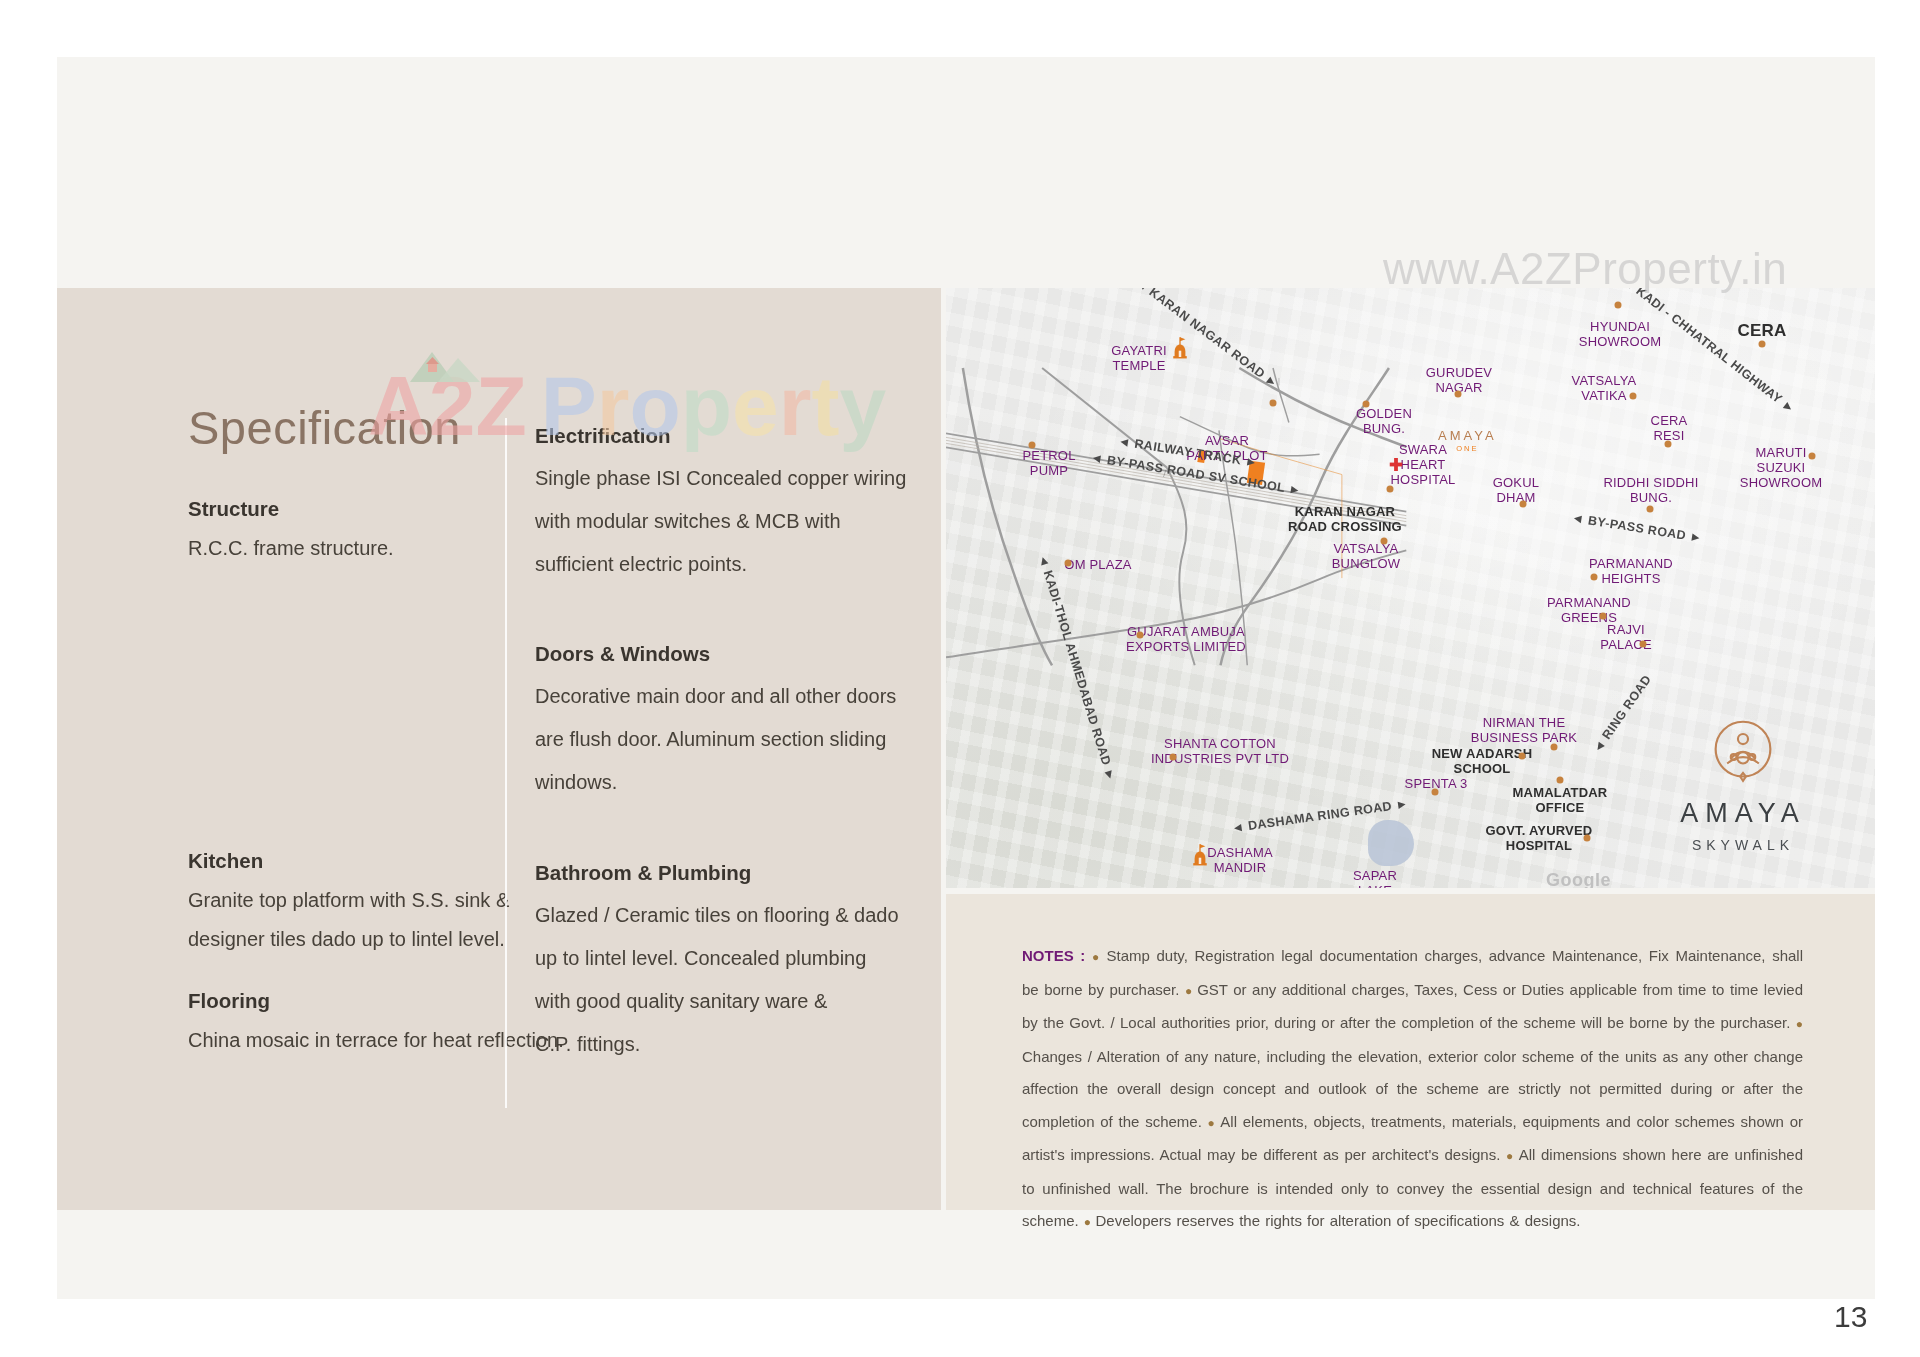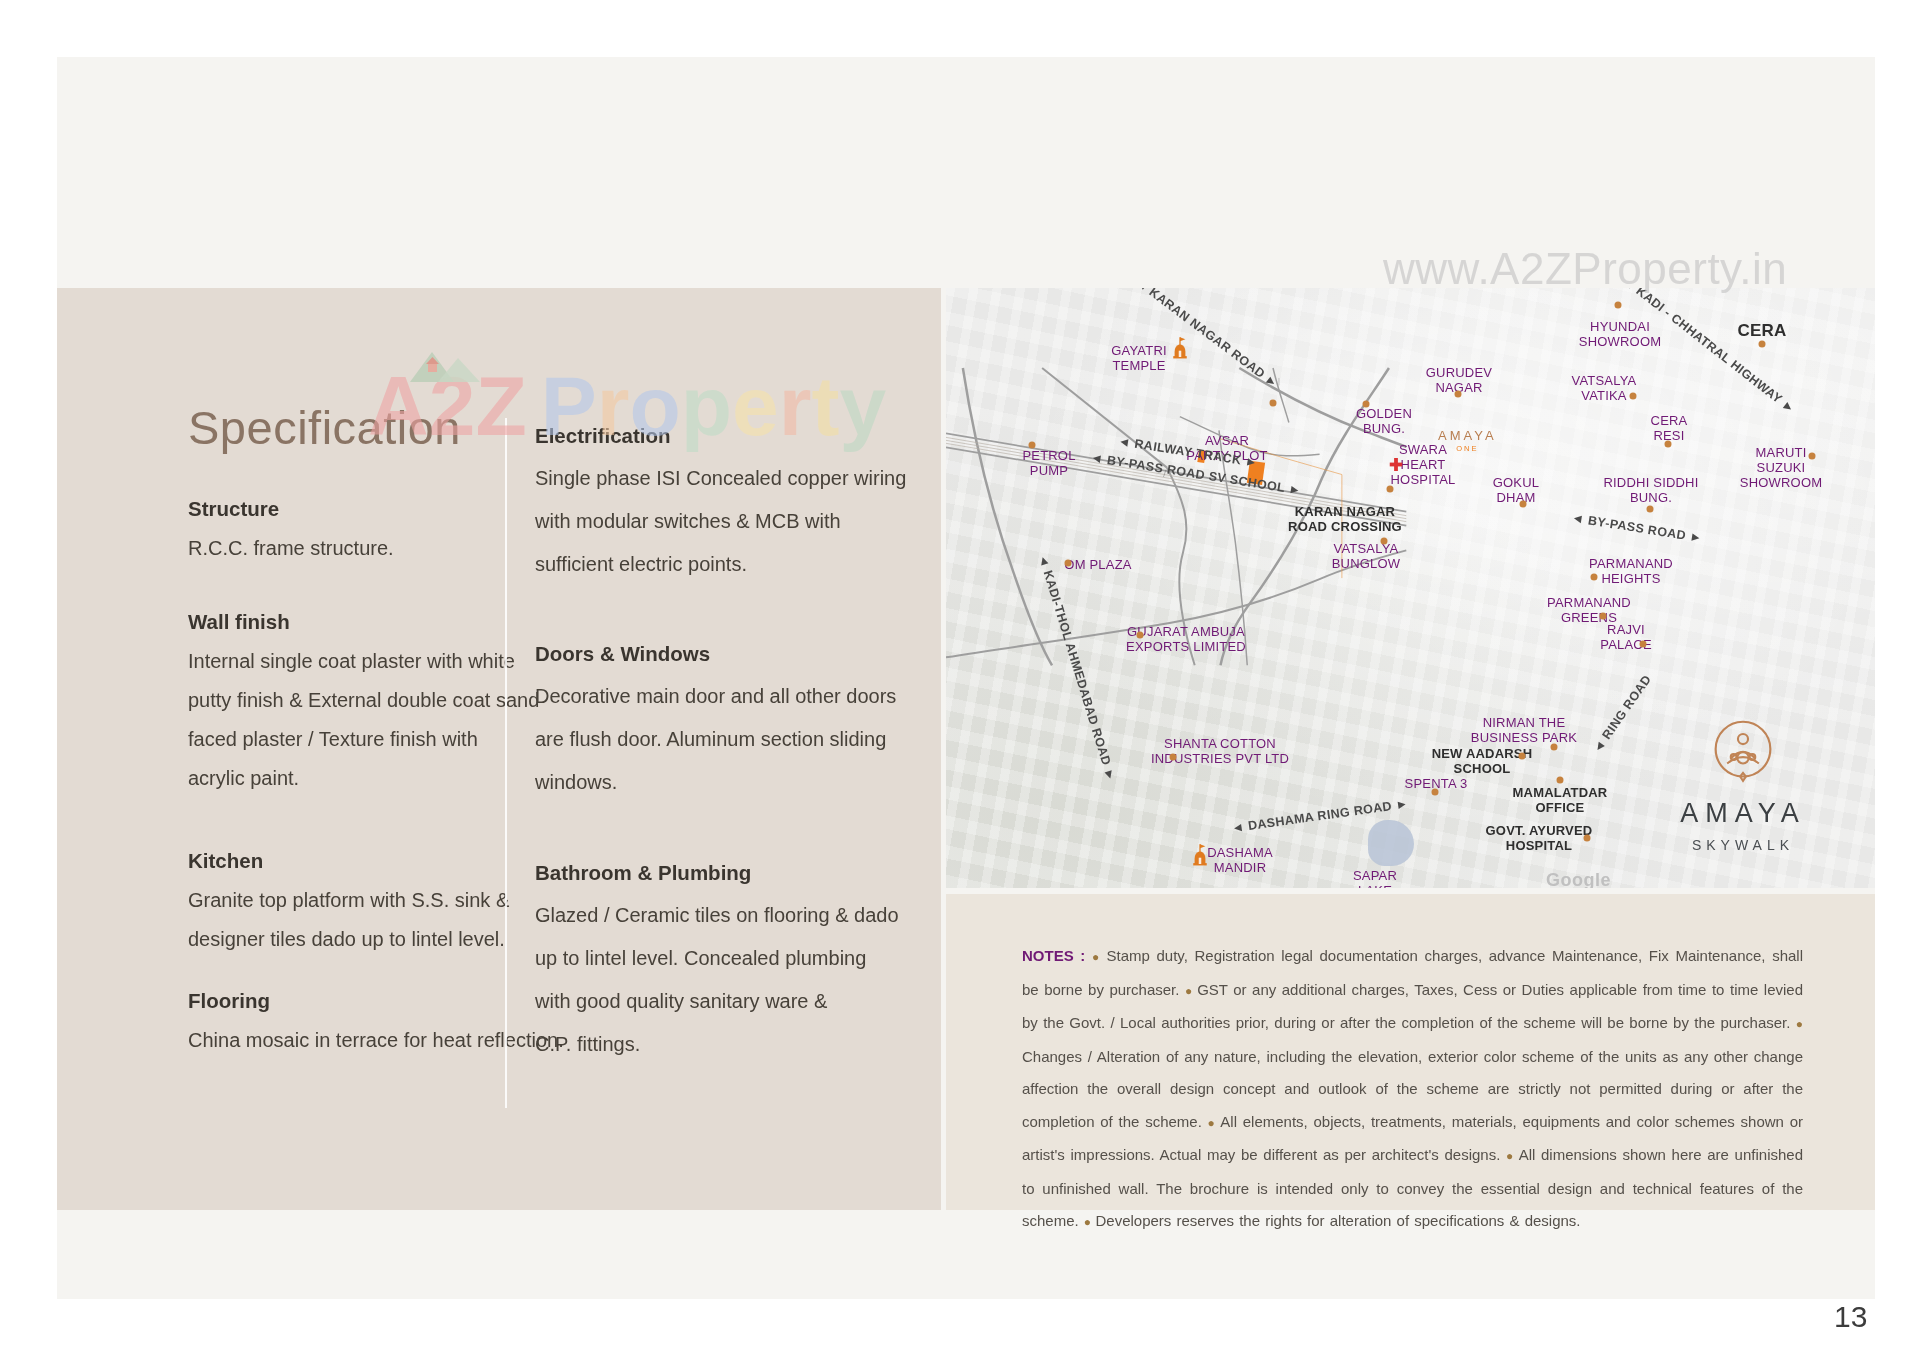--- a/index.html
+++ b/index.html
@@ -73,27 +73,20 @@
 <div class="page">
 
   <div class="sheet"></div>
 
   <div class="spec-panel">
     <h1 class="spec-title">Specification</h1>
     <div class="spec-col left" id="spec-left">
         <div class="spec-section" style="top: 201px;">
           <h3>Structure</h3>
           <div class="spec-line">R.C.C. frame structure.</div>
-        </div>
-        <div class="spec-section" style="top: 314px;">
-          <h3>Wall finish</h3>
-          <div class="spec-line">Internal single coat plaster with white</div>
-          <div class="spec-line">putty finish &amp; External double coat sand</div>
-          <div class="spec-line">faced plaster / Texture finish with</div>
-          <div class="spec-line">acrylic paint.</div>
         </div>
         <div class="spec-section" style="top: 553px;">
           <h3>Kitchen</h3>
           <div class="spec-line">Granite top platform with S.S. sink &amp;</div>
           <div class="spec-line">designer tiles dado up to lintel level.</div>
         </div>
         <div class="spec-section" style="top: 693px;">
           <h3>Flooring</h3>
           <div class="spec-line">China mosaic in terrace for heat reflection.</div>
         </div>

